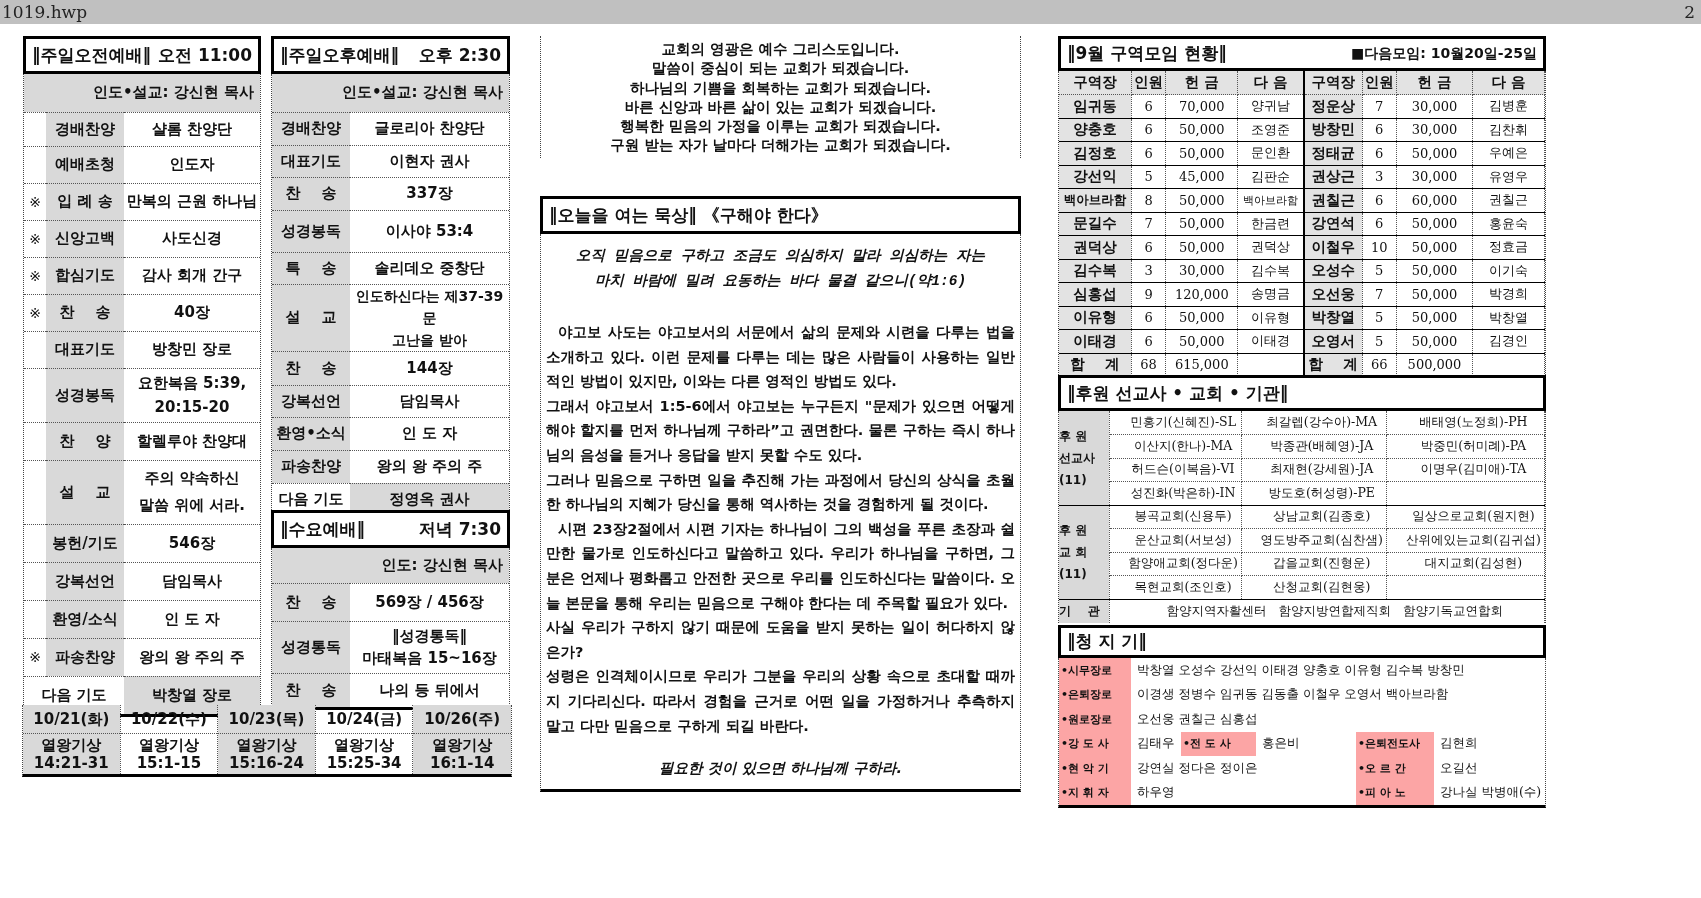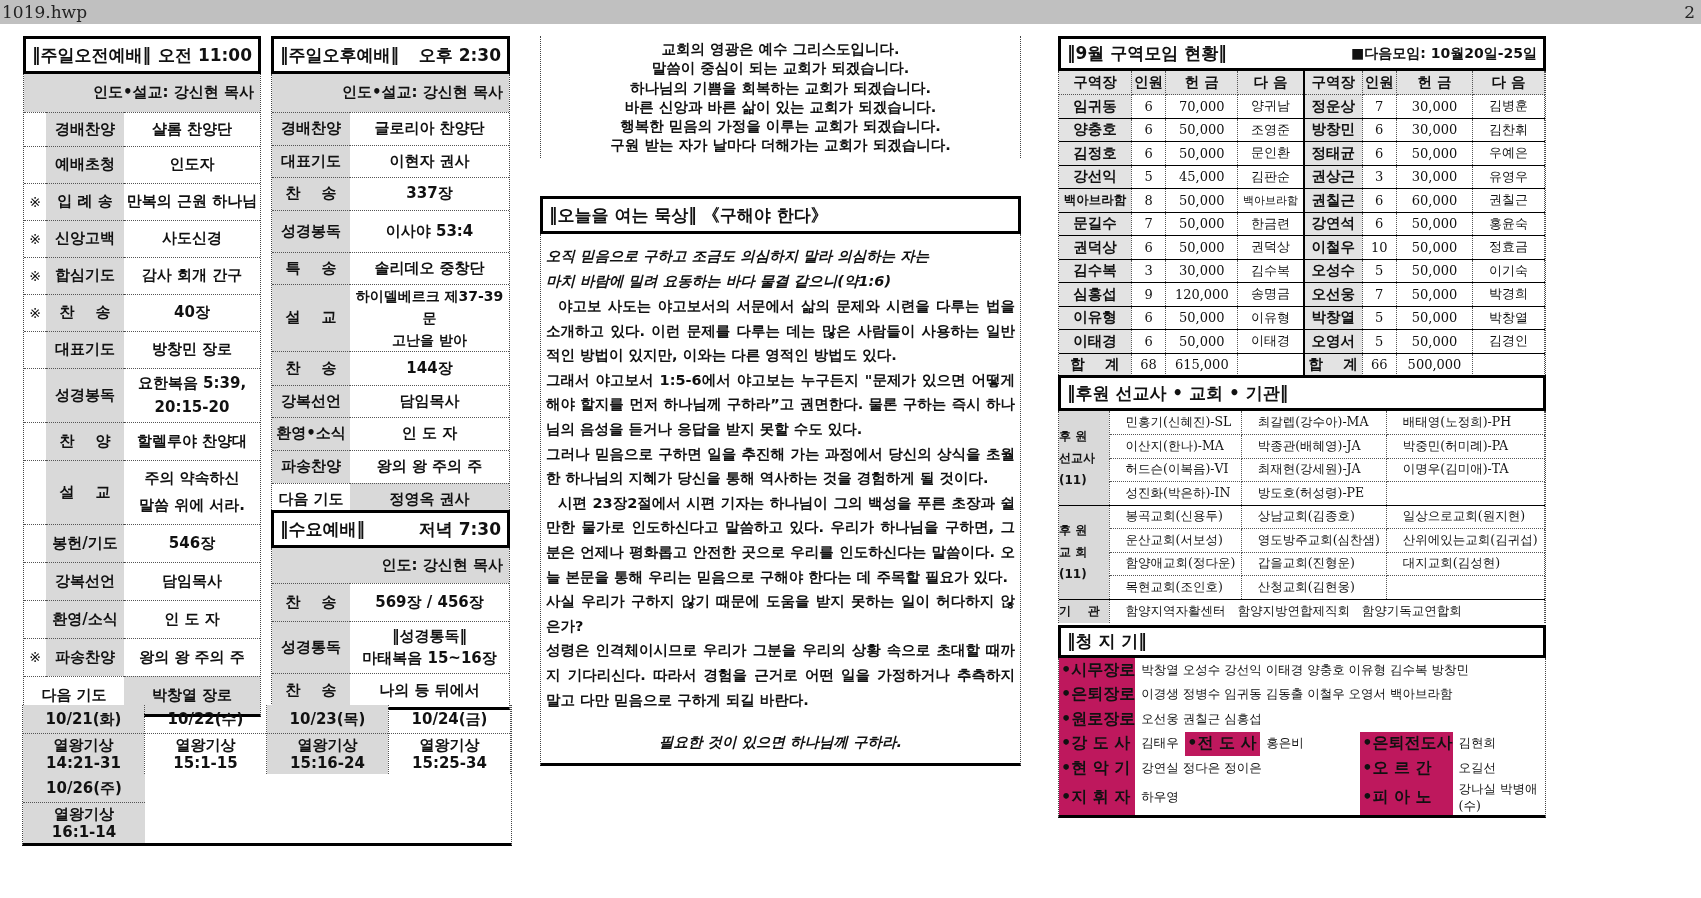--- a/index.html
+++ b/index.html
@@ -32,44 +32,44 @@
   #confession { left: 540px; top: 36px; width: 481px; }
   #meditation { left: 540px; top: 196px; width: 481px; }
 
   
   #district { left: 1058px; top: 36px; width: 488px; }
   #support { left: 1058px; top: 375px; width: 488px; }
   #officers { left: 1058px; top: 625px; width: 488px; }
 
   .conf-body { text-align: center; font-weight: bold; font-size: 14.5px; line-height: 19.3px; padding: 4px 0 2px; }
   .med-body { font-weight: bold; font-size: 14.5px; line-height: 24.6px; padding: 4px 5px 6px; text-align: justify; }
-  .med-verse { text-align: left; font-style: italic; line-height: 25px; margin-top: 6px; margin-bottom: 0; }
+  .med-verse { text-align: center; font-style: italic; line-height: 25px; margin-top: 6px; margin-bottom: 26px; font-family: Liberation Mono, monospace; }
   .med-end { text-align: center; font-style: italic; margin-top: 18px; margin-bottom: 2px; }
   .indent { text-indent: 12px; }
 
   .dist td { font-family: "DejaVu Serif", "Liberation Serif", serif; font-weight: normal; font-size: 13px; height: 23.5px;
     border-right: 1px dotted #555; }
   .dist td.nm { font-family: "DejaVu Sans", sans-serif; font-weight: bold; font-size: 14.5px; background: #e3e3e3; }
   .dist tr.head td { font-family: "DejaVu Sans", sans-serif; font-weight: bold; font-size: 14.5px; background: #e3e3e3; }
   .dist td.sep { border-left: 2px solid #000; }
   .dist tr td { border-bottom: 1px solid #000; }
   .dist tr.head td { border-bottom: 1px dotted #555; }
 
-  .sup td { font-family: "DejaVu Serif", "Liberation Serif", serif; font-weight: normal; font-size: 12.5px; text-align: left;
+  .sup td { font-family: "DejaVu Serif", "Liberation Serif", serif; font-weight: normal; font-size: 12.5px; text-align: center;
     padding-left: 16px; height: 23.5px; border-right: 1px dotted #555; }
   .sup td.cat { background: #d9d9d9; font-family: "DejaVu Sans", sans-serif; font-weight: bold; font-size: 12px;
     text-align: left; padding: 0; line-height: 22px; width: 50px; border-bottom: 1px solid #000; }
   .sup tr.grp-end td { border-bottom: 1px solid #000; }
 
   .off td { font-family: "DejaVu Serif", "Liberation Serif", serif; font-weight: normal; font-size: 12.5px; text-align: left;
     padding-left: 6px; height: 24.5px; border-bottom: none; }
-  .off td.lab { background: #be185d; font-family: "DejaVu Sans", sans-serif; font-weight: bold; font-size: 16px;
+  .off td.lab { background: #fca5a5; font-family: "DejaVu Sans", sans-serif; font-weight: bold; font-size: 11px;
     padding-left: 2px; white-space: nowrap; }
 
-  .dawn-grid { display: grid; grid-template-columns: repeat(4, 1fr); border-left: 1px dotted #444; border-right: 1px dotted #444; border-bottom: 3px solid #000; }
+  .dawn-grid { display: grid; grid-template-columns: repeat(5, 1fr); border-left: 1px dotted #444; border-right: 1px dotted #444; border-bottom: 3px solid #000; }
   .dawn-cell { text-align: center; font-weight: bold; font-size: 15px; border-right: 1px dotted #555; }
   .dawn-cell:last-child { border-right: none; }
   .dawn-date { height: 29px; line-height: 29px; border-bottom: 1px dotted #555; }
   .dawn-read { line-height: 18px; padding: 2px 0; }
 </style>
 </head>
 <body>
 
 <div class="titlebar">
   <span class="name">1019.hwp</span>
@@ -199,21 +199,21 @@
             <td class="gray">성경봉독</td>
             <td>이사야 53:4</td>
           </tr>
       <tr style="height:32px;">
             <td class="gray" style="white-space:pre;">특    송</td>
             <td>솔리데오 중창단</td>
           </tr>
       <tr style="height:46px;">
             <td class="gray" style="white-space:pre;">설    교</td>
             <td style="line-height:22px;font-size:14px;">
-              <div>하이델베르크 제37-39문</div>
+              <div>인도하신다는 제37-39문</div>
               <div>고난을 받아</div>
             </td>
           </tr>
       <tr style="height:34px;">
             <td class="gray" style="white-space:pre;">찬    송</td>
             <td>144장</td>
           </tr>
       <tr style="height:32px;">
             <td class="gray">강복선언</td>
             <td>담임목사</td>

